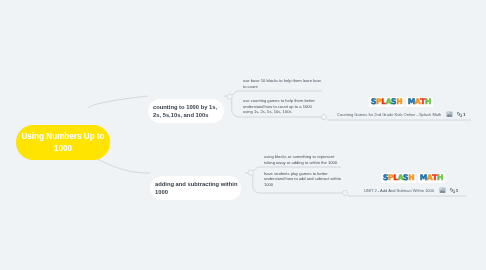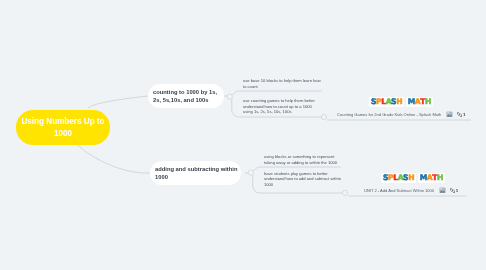--- a/index.html
+++ b/index.html
@@ -1,21 +1,21 @@
 <!DOCTYPE html>
 <html><head>
 <meta charset="utf-8">
 <title>Mind Map</title>
 <style>
   html,body{margin:0;padding:0;}
   body{width:486px;height:270px;overflow:hidden;background:#eff3f6;
        font-family:"Liberation Sans",sans-serif;-webkit-font-smoothing:antialiased;}
   #canvas{position:relative;width:486px;height:270px;}
   svg.links{position:absolute;left:0;top:0;width:486px;height:270px;pointer-events:none;}
-  .node{position:absolute;box-sizing:border-box;}
+  .node{position:absolute;box-sizing:border-box;margin-top:15px;}
   .root{left:16px;top:110px;width:94px;height:35px;background:#ffe400;border-radius:17px;
         display:flex;align-items:center;justify-content:center;text-align:center;
         color:#fff;font-weight:bold;font-size:8.15px;line-height:11.5px;letter-spacing:0px;}
   .wnode{background:#fff;border-radius:12px;color:#333d47;font-weight:bold;
          font-size:5.8px;line-height:8px;box-sizing:border-box;
          display:flex;align-items:center;padding:0 3px 0 5px;}
   .note{position:absolute;color:#454f59;font-size:4.1px;line-height:5.6px;}
   .linkwrap{position:absolute;}
   .linktitle{font-size:4.05px;color:#55626c;white-space:nowrap;}
   .linkrow{position:absolute;left:0;top:20px;display:flex;align-items:center;height:7px;}

